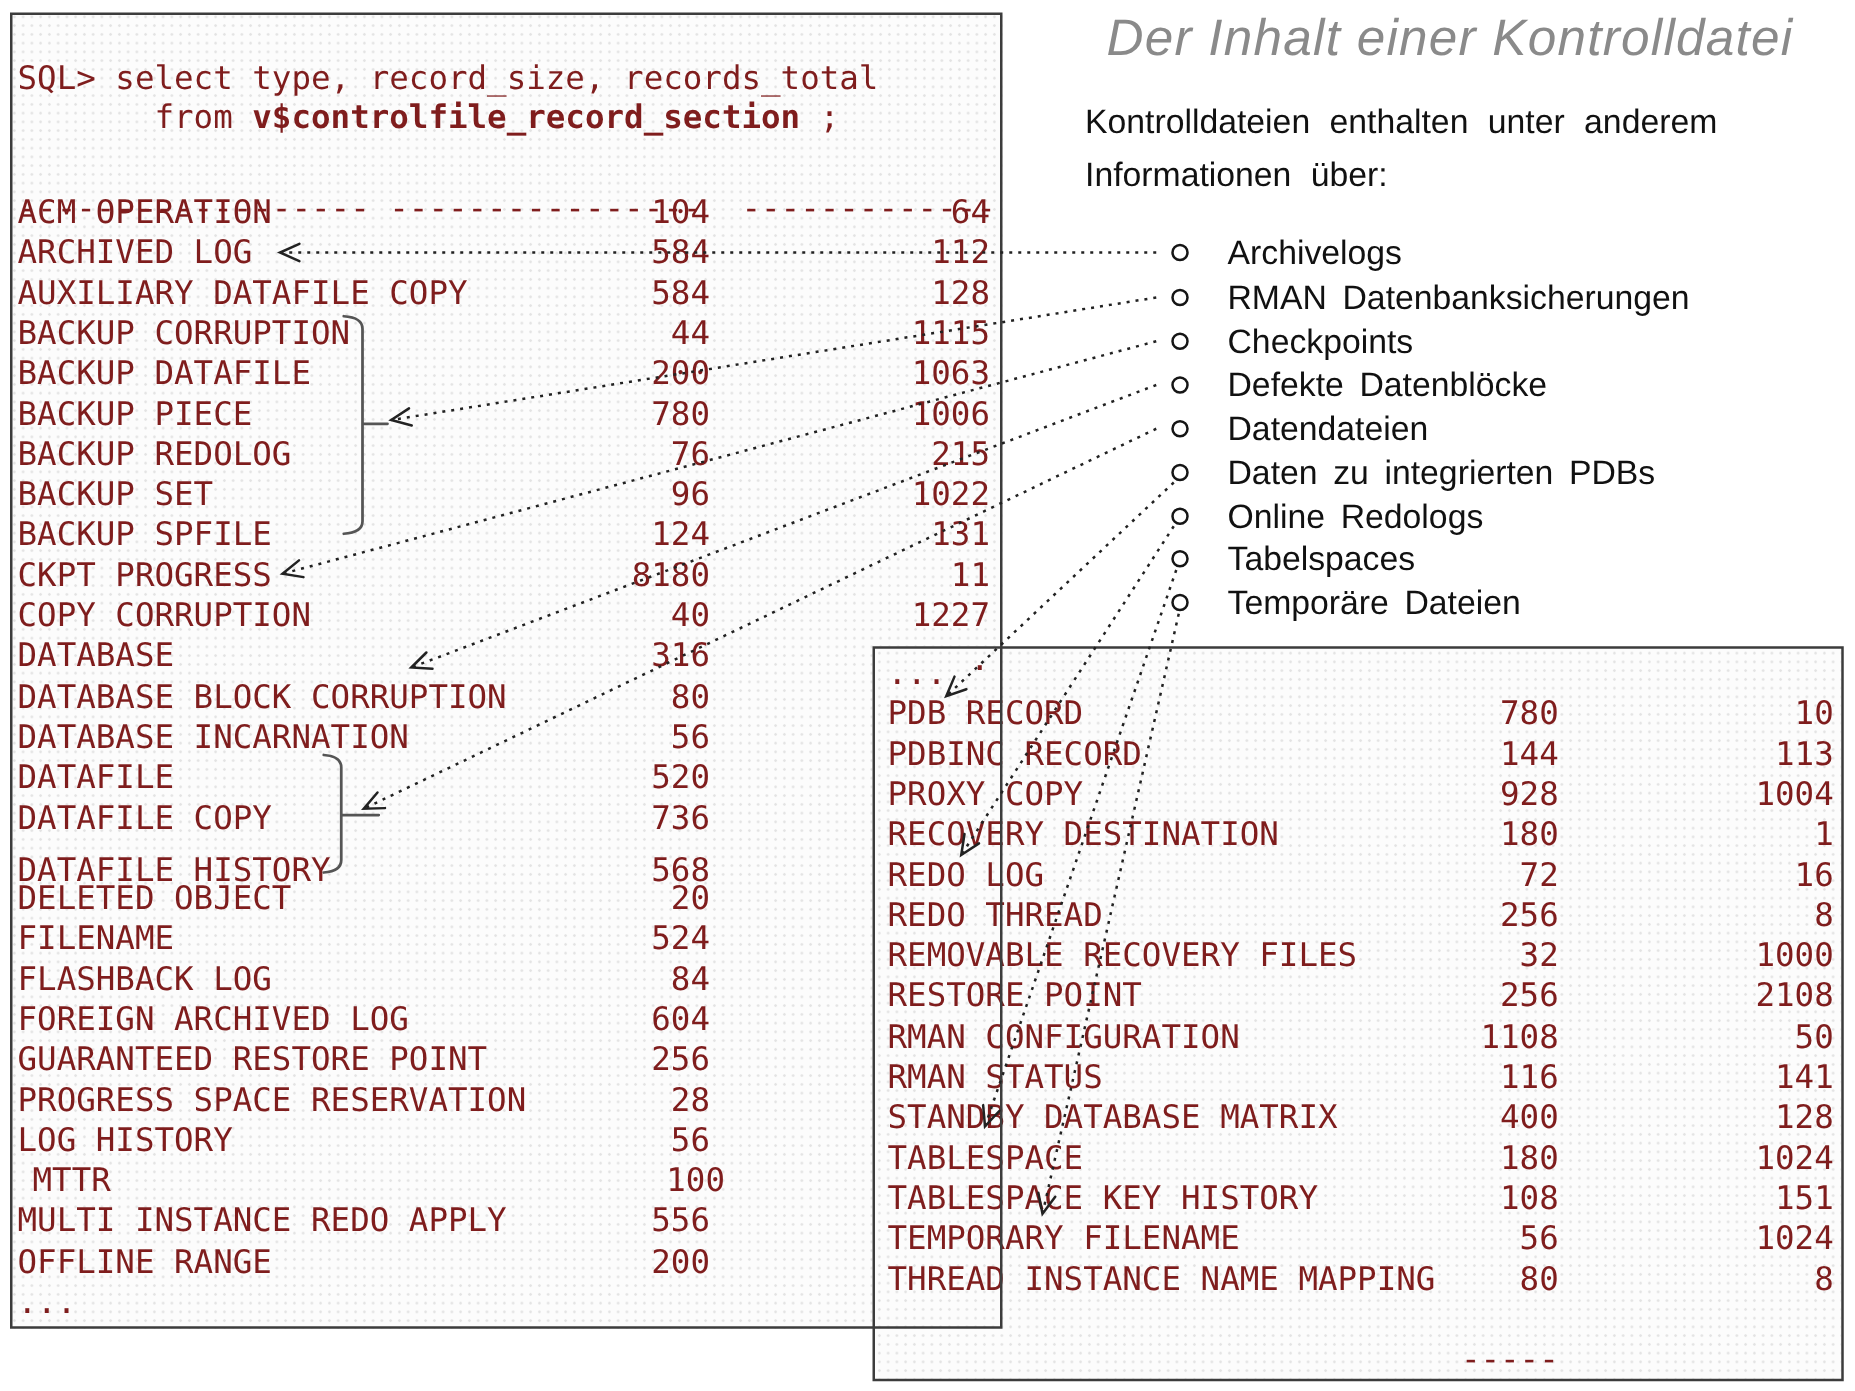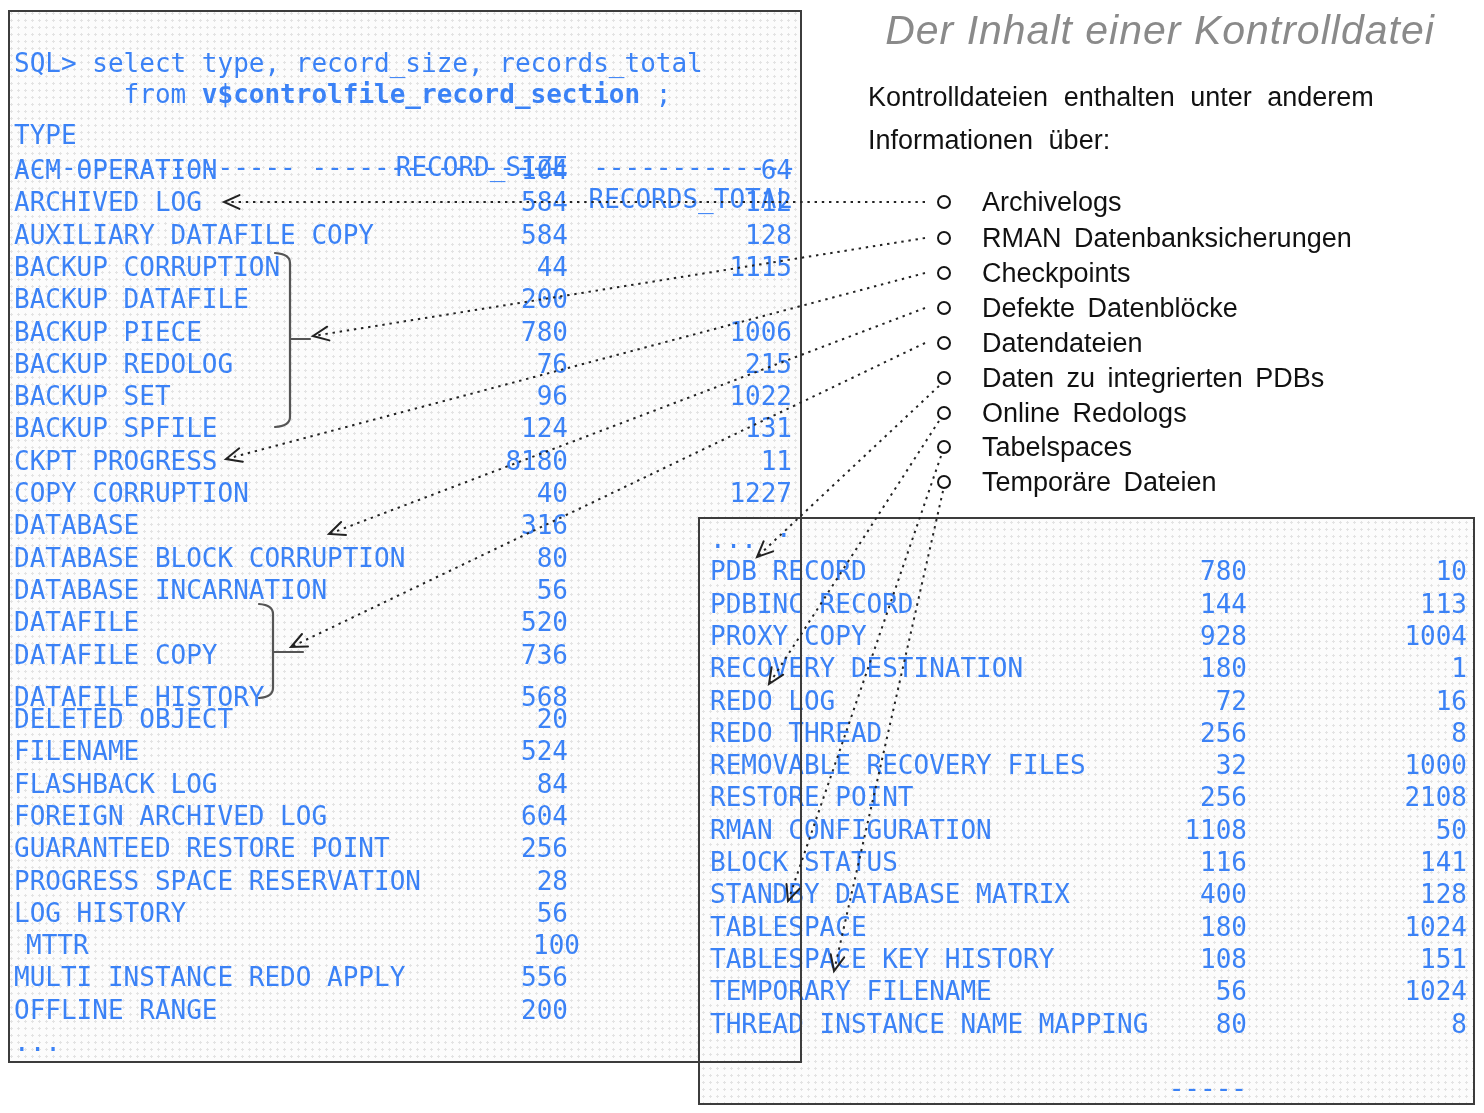--- a/index.html
+++ b/index.html
@@ -8,21 +8,21 @@
   .dotbg{background-color:#fcfcfc;
          background-image:radial-gradient(#e3e3e3 1px, rgba(0,0,0,0) 1.15px);
          background-size:7px 7px;}
   #left-bg{position:absolute;left:8px;top:10px;width:794px;height:1053px;z-index:0;}
   #right-panel{position:absolute;left:698px;top:517px;width:777px;height:588px;z-index:1;
                border:2px solid #3c3c3c;box-sizing:border-box;}
   #left-border{position:absolute;left:8px;top:10px;width:794px;height:1053px;z-index:3;
                border:2px solid #3c3c3c;box-sizing:border-box;background:transparent;pointer-events:none;}
   .layer{position:absolute;left:0;top:0;width:1484px;height:1113px;z-index:2;}
   .trow{position:absolute;left:0;width:1484px;height:32px;line-height:32px;
-        font-size:26px;color:#3b82f6;white-space:pre;}
+        font-size:26px;color:#7f1d1d;white-space:pre;}
   .cell{position:absolute;white-space:pre;}
   .num{text-align:right;}
   .b{font-weight:bold;}
   #overlay{position:absolute;left:0;top:0;z-index:4;pointer-events:none;}
   .sans{font-family:"Liberation Sans","DejaVu Sans",sans-serif;}
   #title{position:absolute;left:880px;top:8px;width:560px;z-index:2;text-align:center;
          font-style:italic;font-size:41px;line-height:44px;letter-spacing:1px;}
   .intro{position:absolute;left:868px;z-index:2;font-size:27px;line-height:34px;
          color:#111;word-spacing:8px;}
   .bullet-label{position:absolute;left:982px;z-index:2;font-size:27px;line-height:34px;
@@ -36,34 +36,29 @@
   <div id="left-bg" class="dotbg"></div>
   <div id="right-panel" class="dotbg"></div>
 
   <div class="layer">
     <div class="trow" style="top:15px">
       <span class="cell" style="left:14px">SQL&gt; select type, record_size, records_total</span>
     </div>
     <div class="trow" style="top:46px">
       <span class="cell" style="left:14px"><span>       from </span><span class="b">v$controlfile_record_section</span><span> ;</span></span>
     </div>
-    <div class="trow" style="top:87px">
-      <span class="cell" style="left:14px">TYPE</span>
-      <span class="cell num" style="left:288px;width:280px">RECORD_SIZE</span>
-      <span class="cell num" style="left:552px;width:240px">RECORDS_TOTAL</span>
-    </div>
     <div class="trow" style="top:119px">
       <span class="cell" style="left:14px">------------------ ----------------  -------------</span>
     </div>
     <div id="left-rows">
         <div class="trow" style="top: 154px;"><span class="cell" style="left: 14px;">ACM OPERATION</span><span class="cell num" style="left: 288px; width: 280px;">104</span><span class="cell num" style="left: 552px; width: 240px;">64</span></div>
         <div class="trow" style="top: 186px;"><span class="cell" style="left: 14px;">ARCHIVED LOG</span><span class="cell num" style="left: 288px; width: 280px;">584</span><span class="cell num" style="left: 552px; width: 240px;">112</span></div>
         <div class="trow" style="top: 219px;"><span class="cell" style="left: 14px;">AUXILIARY DATAFILE COPY</span><span class="cell num" style="left: 288px; width: 280px;">584</span><span class="cell num" style="left: 552px; width: 240px;">128</span></div>
         <div class="trow" style="top: 251px;"><span class="cell" style="left: 14px;">BACKUP CORRUPTION</span><span class="cell num" style="left: 288px; width: 280px;">44</span><span class="cell num" style="left: 552px; width: 240px;">1115</span></div>
-        <div class="trow" style="top: 283px;"><span class="cell" style="left: 14px;">BACKUP DATAFILE</span><span class="cell num" style="left: 288px; width: 280px;">200</span></div>
+        <div class="trow" style="top: 283px;"><span class="cell" style="left: 14px;">BACKUP DATAFILE</span><span class="cell num" style="left: 288px; width: 280px;">200</span><span class="cell num" style="left: 552px; width: 240px;">1063</span></div>
         <div class="trow" style="top: 316px;"><span class="cell" style="left: 14px;">BACKUP PIECE</span><span class="cell num" style="left: 288px; width: 280px;">780</span><span class="cell num" style="left: 552px; width: 240px;">1006</span></div>
         <div class="trow" style="top: 348px;"><span class="cell" style="left: 14px;">BACKUP REDOLOG</span><span class="cell num" style="left: 288px; width: 280px;">76</span><span class="cell num" style="left: 552px; width: 240px;">215</span></div>
         <div class="trow" style="top: 380px;"><span class="cell" style="left: 14px;">BACKUP SET</span><span class="cell num" style="left: 288px; width: 280px;">96</span><span class="cell num" style="left: 552px; width: 240px;">1022</span></div>
         <div class="trow" style="top: 412px;"><span class="cell" style="left: 14px;">BACKUP SPFILE</span><span class="cell num" style="left: 288px; width: 280px;">124</span><span class="cell num" style="left: 552px; width: 240px;">131</span></div>
         <div class="trow" style="top: 445px;"><span class="cell" style="left: 14px;">CKPT PROGRESS</span><span class="cell num" style="left: 288px; width: 280px;">8180</span><span class="cell num" style="left: 552px; width: 240px;">11</span></div>
         <div class="trow" style="top: 477px;"><span class="cell" style="left: 14px;">COPY CORRUPTION</span><span class="cell num" style="left: 288px; width: 280px;">40</span><span class="cell num" style="left: 552px; width: 240px;">1227</span></div>
         <div class="trow" style="top: 509px;"><span class="cell" style="left: 14px;">DATABASE</span><span class="cell num" style="left: 288px; width: 280px;">316</span></div>
         <div class="trow" style="top: 542px;"><span class="cell" style="left: 14px;">DATABASE BLOCK CORRUPTION</span><span class="cell num" style="left: 288px; width: 280px;">80</span></div>
         <div class="trow" style="top: 574px;"><span class="cell" style="left: 14px;">DATABASE INCARNATION</span><span class="cell num" style="left: 288px; width: 280px;">56</span></div>
         <div class="trow" style="top: 606px;"><span class="cell" style="left: 14px;">DATAFILE</span><span class="cell num" style="left: 288px; width: 280px;">520</span></div>
@@ -88,21 +83,21 @@
         <div class="trow" style="top: 523px;"><span class="cell" style="left: 710px;">...</span></div>
         <div class="trow" style="top: 555px;"><span class="cell" style="left: 710px;">PDB RECORD</span><span class="cell num" style="left: 967px; width: 280px;">780</span><span class="cell num" style="left: 1227px; width: 240px;">10</span></div>
         <div class="trow" style="top: 588px;"><span class="cell" style="left: 710px;">PDBINC RECORD</span><span class="cell num" style="left: 967px; width: 280px;">144</span><span class="cell num" style="left: 1227px; width: 240px;">113</span></div>
         <div class="trow" style="top: 620px;"><span class="cell" style="left: 710px;">PROXY COPY</span><span class="cell num" style="left: 967px; width: 280px;">928</span><span class="cell num" style="left: 1227px; width: 240px;">1004</span></div>
         <div class="trow" style="top: 652px;"><span class="cell" style="left: 710px;">RECOVERY DESTINATION</span><span class="cell num" style="left: 967px; width: 280px;">180</span><span class="cell num" style="left: 1227px; width: 240px;">1</span></div>
         <div class="trow" style="top: 685px;"><span class="cell" style="left: 710px;">REDO LOG</span><span class="cell num" style="left: 967px; width: 280px;">72</span><span class="cell num" style="left: 1227px; width: 240px;">16</span></div>
         <div class="trow" style="top: 717px;"><span class="cell" style="left: 710px;">REDO THREAD</span><span class="cell num" style="left: 967px; width: 280px;">256</span><span class="cell num" style="left: 1227px; width: 240px;">8</span></div>
         <div class="trow" style="top: 749px;"><span class="cell" style="left: 710px;">REMOVABLE RECOVERY FILES</span><span class="cell num" style="left: 967px; width: 280px;">32</span><span class="cell num" style="left: 1227px; width: 240px;">1000</span></div>
         <div class="trow" style="top: 781px;"><span class="cell" style="left: 710px;">RESTORE POINT</span><span class="cell num" style="left: 967px; width: 280px;">256</span><span class="cell num" style="left: 1227px; width: 240px;">2108</span></div>
         <div class="trow" style="top: 814px;"><span class="cell" style="left: 710px;">RMAN CONFIGURATION</span><span class="cell num" style="left: 967px; width: 280px;">1108</span><span class="cell num" style="left: 1227px; width: 240px;">50</span></div>
-        <div class="trow" style="top: 846px;"><span class="cell" style="left: 710px;">BLOCK STATUS</span><span class="cell num" style="left: 967px; width: 280px;">116</span><span class="cell num" style="left: 1227px; width: 240px;">141</span></div>
+        <div class="trow" style="top: 846px;"><span class="cell" style="left: 710px;">RMAN STATUS</span><span class="cell num" style="left: 967px; width: 280px;">116</span><span class="cell num" style="left: 1227px; width: 240px;">141</span></div>
         <div class="trow" style="top: 878px;"><span class="cell" style="left: 710px;">STANDBY DATABASE MATRIX</span><span class="cell num" style="left: 967px; width: 280px;">400</span><span class="cell num" style="left: 1227px; width: 240px;">128</span></div>
         <div class="trow" style="top: 911px;"><span class="cell" style="left: 710px;">TABLESPACE</span><span class="cell num" style="left: 967px; width: 280px;">180</span><span class="cell num" style="left: 1227px; width: 240px;">1024</span></div>
         <div class="trow" style="top: 943px;"><span class="cell" style="left: 710px;">TABLESPACE KEY HISTORY</span><span class="cell num" style="left: 967px; width: 280px;">108</span><span class="cell num" style="left: 1227px; width: 240px;">151</span></div>
         <div class="trow" style="top: 975px;"><span class="cell" style="left: 710px;">TEMPORARY FILENAME</span><span class="cell num" style="left: 967px; width: 280px;">56</span><span class="cell num" style="left: 1227px; width: 240px;">1024</span></div>
         <div class="trow" style="top: 1008px;"><span class="cell" style="left: 710px;">THREAD INSTANCE NAME MAPPING</span><span class="cell num" style="left: 967px; width: 280px;">80</span><span class="cell num" style="left: 1227px; width: 240px;">8</span></div>
       </div>
     <div class="trow" style="top:1040px">
       <span class="cell num" style="left:967px;width:280px">-----</span>
       <span class="cell num" style="left:1227px;width:240px">-------------</span>
     </div>

